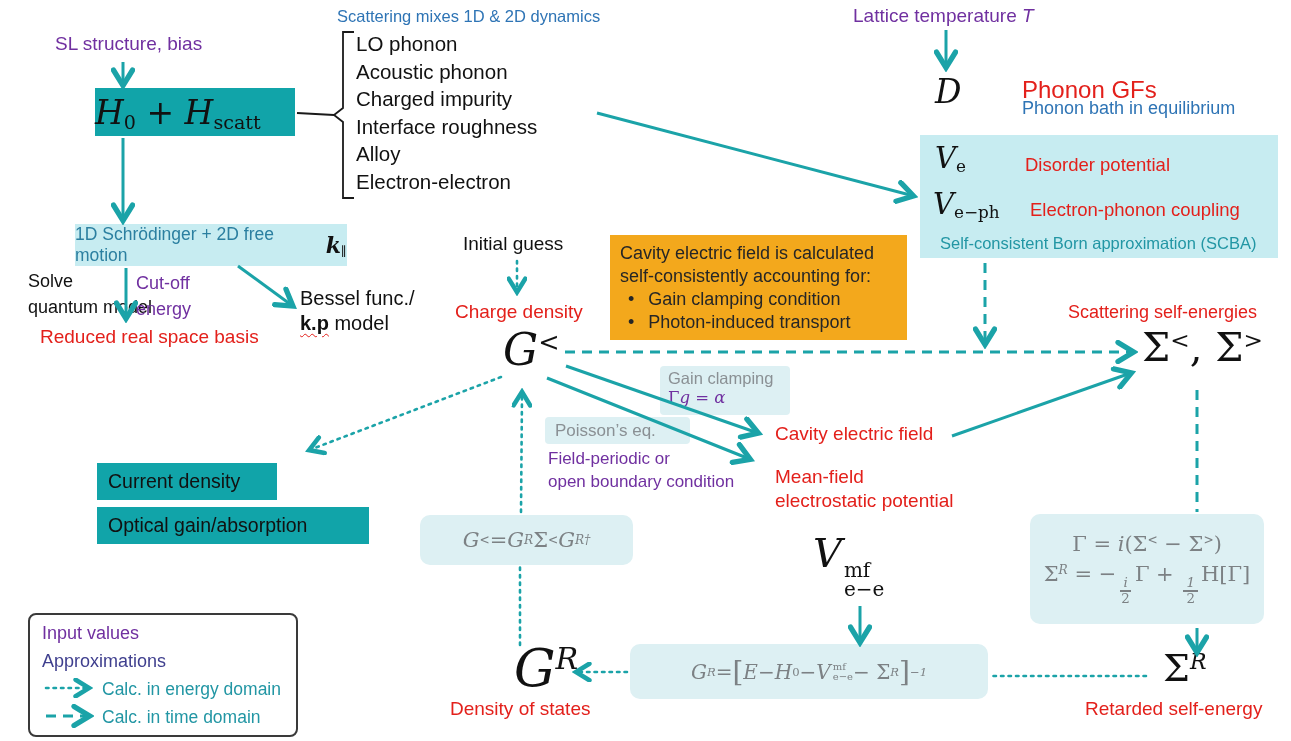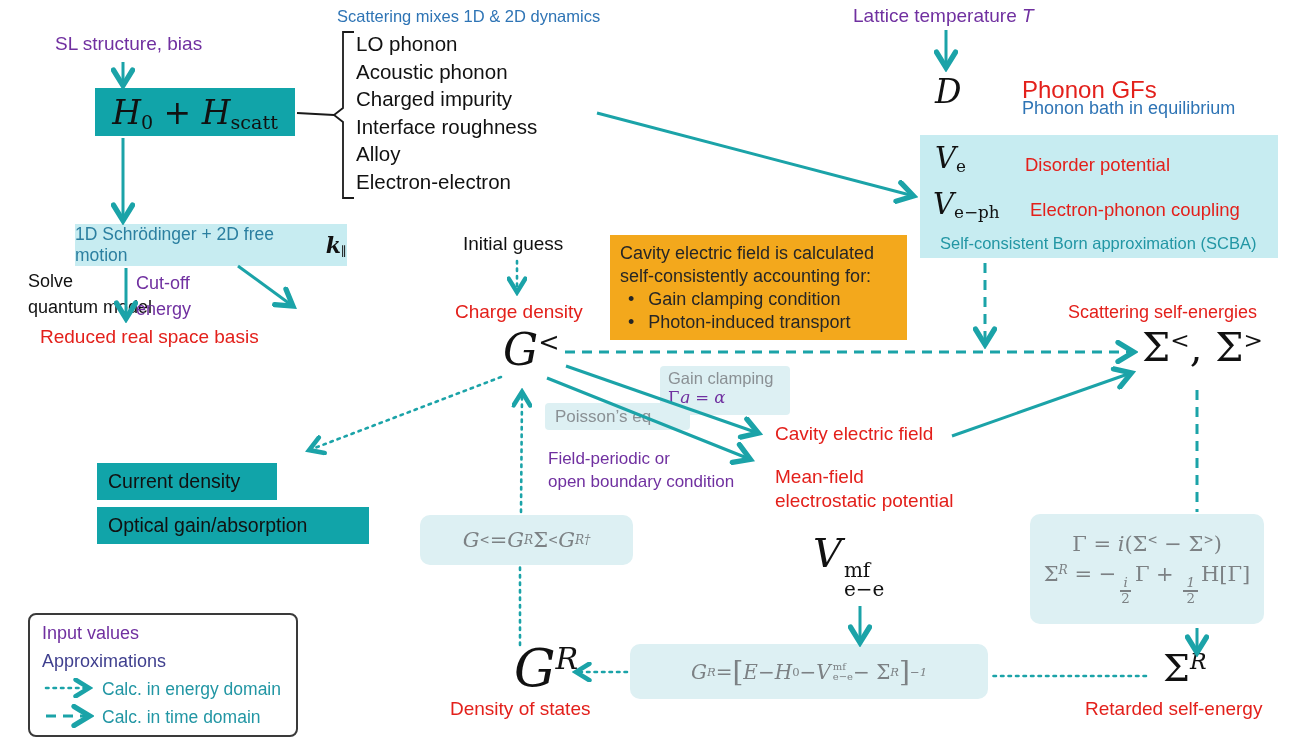--- a/index.html
+++ b/index.html
@@ -42,21 +42,21 @@
   .bullet-row{display:flex;gap:14px;padding-left:8px;}
   svg.arrows{position:absolute;left:0;top:0;pointer-events:none;}
 </style>
 </head>
 <body>
 
 <div class="stage">
 
   <div class="abs t-purple" style="left:55px;top:33px;font-size:19px;">SL structure, bias</div>
 
-  <div class="abs box-teal math" style="left:95px;top:88px;width:200px;height:48px;display:flex;align-items:center;justify-content:center;font-size:33px;">
+  <div class="abs box-teal math" style="left:95px;top:88px;width:200px;height:48px;display:flex;align-items:center;justify-content:flex-start;font-size:33px;">
     <span><span class="i">H</span><sub>0</sub><span class="t"> + </span><span class="i">H</span><sub>scatt</sub></span>
   </div>
 
   <div class="abs t-blue" style="left:337px;top:7px;font-size:16.5px;">Scattering mixes 1D &amp; 2D dynamics</div>
   <div class="abs" style="left:356px;top:30px;font-size:20.5px;line-height:27.5px;color:#111;">
     <div>LO phonon</div>
     <div>Acoustic phonon</div>
     <div>Charged impurity</div>
     <div>Interface roughness</div>
     <div>Alloy</div>
@@ -84,20 +84,24 @@
   <div class="abs" style="left:28px;top:268px;font-size:18px;line-height:26px;color:#111;">
     <div>Solve</div>
     <div>quantum model</div>
   </div>
   <div class="abs t-purple" style="left:136px;top:270px;font-size:18px;line-height:26px;">
     <div>Cut-off</div>
     <div>energy</div>
   </div>
   <div class="abs t-red" style="left:40px;top:326px;font-size:19px;">Reduced real space basis</div>
 
+  <div class="abs" style="left:300px;top:286px;font-size:20px;line-height:25px;color:#111;">
+    <div>Bessel func./</div>
+    <div><span class="kp">k.p</span><span> model</span></div>
+  </div>
 
   <div class="abs" style="left:463px;top:233px;font-size:19px;color:#111;">Initial guess</div>
   <div class="abs t-red" style="left:455px;top:301px;font-size:19px;">Charge density</div>
   <div class="abs math" style="left:503px;top:324px;font-size:44px;color:#111;"><span class="i">G</span><sup>&lt;</sup></div>
 
   <div class="abs box-orange t-dark" style="left:610px;top:235px;width:297px;height:105px;padding:7px 10px;box-sizing:border-box;font-size:18px;line-height:23px;">
     <div>Cavity electric field is calculated</div>
     <div>self-consistently accounting for:</div>
     <div class="bullet-row">
         <span>•</span>
@@ -116,21 +120,21 @@
     <div class="t-graylabel" style="font-size:16.5px;">Gain clamping</div>
     <div class="t-purple math" style="font-size:16.5px;"><span class="t">Γ</span><span class="i">g</span><span class="t"> = </span><span class="i">α</span></div>
   </div>
 
   <div class="abs t-red" style="left:775px;top:423px;font-size:19px;">Cavity electric field</div>
   <div class="abs t-red" style="left:775px;top:465px;font-size:19px;line-height:24px;">
     <div>Mean-field</div>
     <div>electrostatic potential</div>
   </div>
 
-  <div class="abs box-label t-graylabel" style="left:545px;top:403px;width:145px;height:27px;font-size:17px;padding-left:10px;box-sizing:border-box;display:flex;align-items:center;">Poisson’s eq.</div>
+  <div class="abs box-label t-graylabel" style="left:545px;top:417px;width:145px;height:27px;font-size:17px;padding-left:10px;box-sizing:border-box;display:flex;align-items:center;">Poisson’s eq.</div>
   <div class="abs t-purple" style="left:548px;top:447px;font-size:17px;line-height:23px;">
     <div>Field-periodic or</div>
     <div>open boundary condition</div>
   </div>
 
   <div class="abs box-teal" style="left:97px;top:463px;width:180px;height:37px;display:flex;align-items:center;padding-left:11px;box-sizing:border-box;font-size:19.5px;">Current density</div>
   <div class="abs box-teal" style="left:97px;top:507px;width:272px;height:37px;display:flex;align-items:center;padding-left:11px;box-sizing:border-box;font-size:19.5px;">Optical gain/absorption</div>
 
   <div class="abs box-formula math t-gray" style="left:420px;top:515px;width:213px;height:50px;display:flex;align-items:center;justify-content:center;font-size:21px;">
       <span class="i">G</span>

